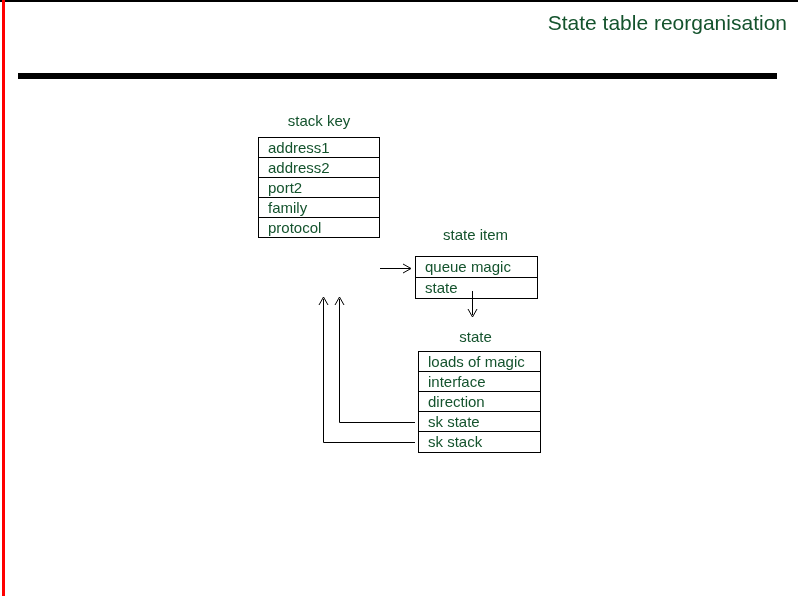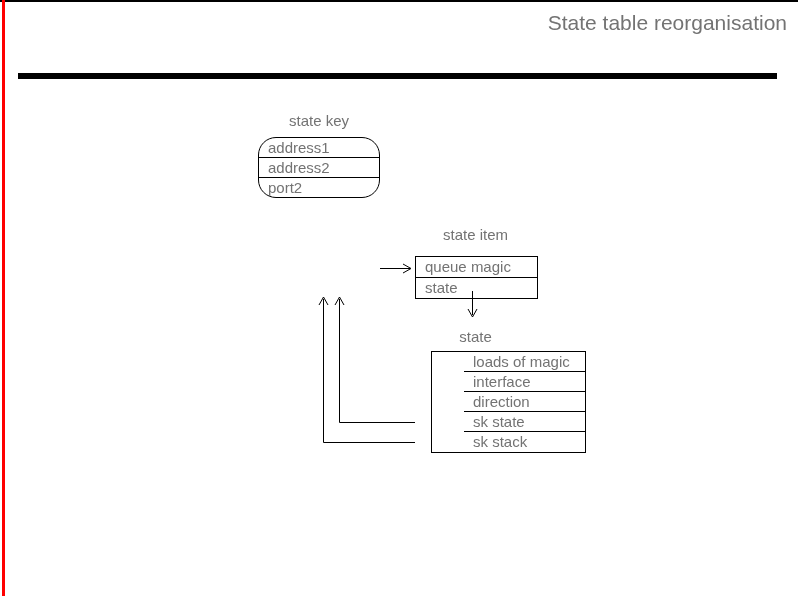--- a/index.html
+++ b/index.html
@@ -3,21 +3,21 @@
 <meta charset="utf-8">
 <style>
   html, body { margin: 0; padding: 0; background: #ffffff; }
   .slide {
     position: relative;
     width: 798px;
     height: 598px;
     background: #ffffff;
     overflow: hidden;
     font-family: "Liberation Sans", "DejaVu Sans", sans-serif;
-    color: #737373;
+    color: #14532d;
   }
   .top-rule {
     position: absolute; left: 0; top: 0;
     width: 798px; height: 2px; background: #000000;
   }
   .left-rule {
     position: absolute; left: 2px; top: 0;
     width: 3px; height: 596px; background: #ff0000;
   }
   .header {
@@ -48,31 +48,31 @@
     box-sizing: border-box;
     border-bottom: 1px solid #000000;
     font-size: 15px;
     padding-left: 9px;
     white-space: nowrap;
     overflow: hidden;
   }
   .tbl .row:last-child { border-bottom: none; }
 
   #lbl-state-key  { left: 258px; top: 112px; width: 122px; }
-  #tbl-state-key  { left: 258px; top: 137px; width: 120px; border-radius: 18px; }
+  #tbl-state-key  { left: 258px; top: 137px; width: 120px; }
   #tbl-state-key .row { height: 20px; line-height: 19px; }
   #tbl-state-key .row:last-child { height: 19px; }
 
   #lbl-state-item { left: 415px; top: 226px; width: 121px; }
   #tbl-state-item { left: 415px; top: 256px; width: 121px; }
   #tbl-state-item .row { height: 21px; line-height: 20px; }
   #tbl-state-item .row:last-child { height: 20px; }
 
   #lbl-state      { left: 415px; top: 328px; width: 121px; }
-  #tbl-state      { left: 431px; top: 351px; width: 121px; padding-left: 32px; }
+  #tbl-state      { left: 418px; top: 351px; width: 121px; }
   #tbl-state .row { height: 20px; line-height: 19px; }
   #tbl-state .row:last-child { height: 20px; }
 
   .connectors {
     position: absolute; left: 0; top: 0;
     width: 798px; height: 598px;
     pointer-events: none;
   }
   .connectors path {
     stroke: #000000; stroke-width: 1; fill: none;
@@ -82,25 +82,27 @@
 <body>
 
 <div class="slide">
 
   <div class="top-rule"></div>
   <div class="left-rule"></div>
 
   <div class="header">State table reorganisation</div>
   <div class="title-underline"></div>
 
-  <div class="tbl-label" id="lbl-state-key">state key</div>
+  <div class="tbl-label" id="lbl-state-key">stack key</div>
   <div class="tbl" id="tbl-state-key">
     <div class="row">address1</div>
     <div class="row">address2</div>
     <div class="row">port2</div>
+    <div class="row">family</div>
+    <div class="row">protocol</div>
   </div>
 
   <div class="tbl-label" id="lbl-state-item">state item</div>
   <div class="tbl" id="tbl-state-item">
     <div class="row">queue magic</div>
     <div class="row">state</div>
   </div>
 
   <div class="tbl-label" id="lbl-state">state</div>
   <div class="tbl" id="tbl-state">

